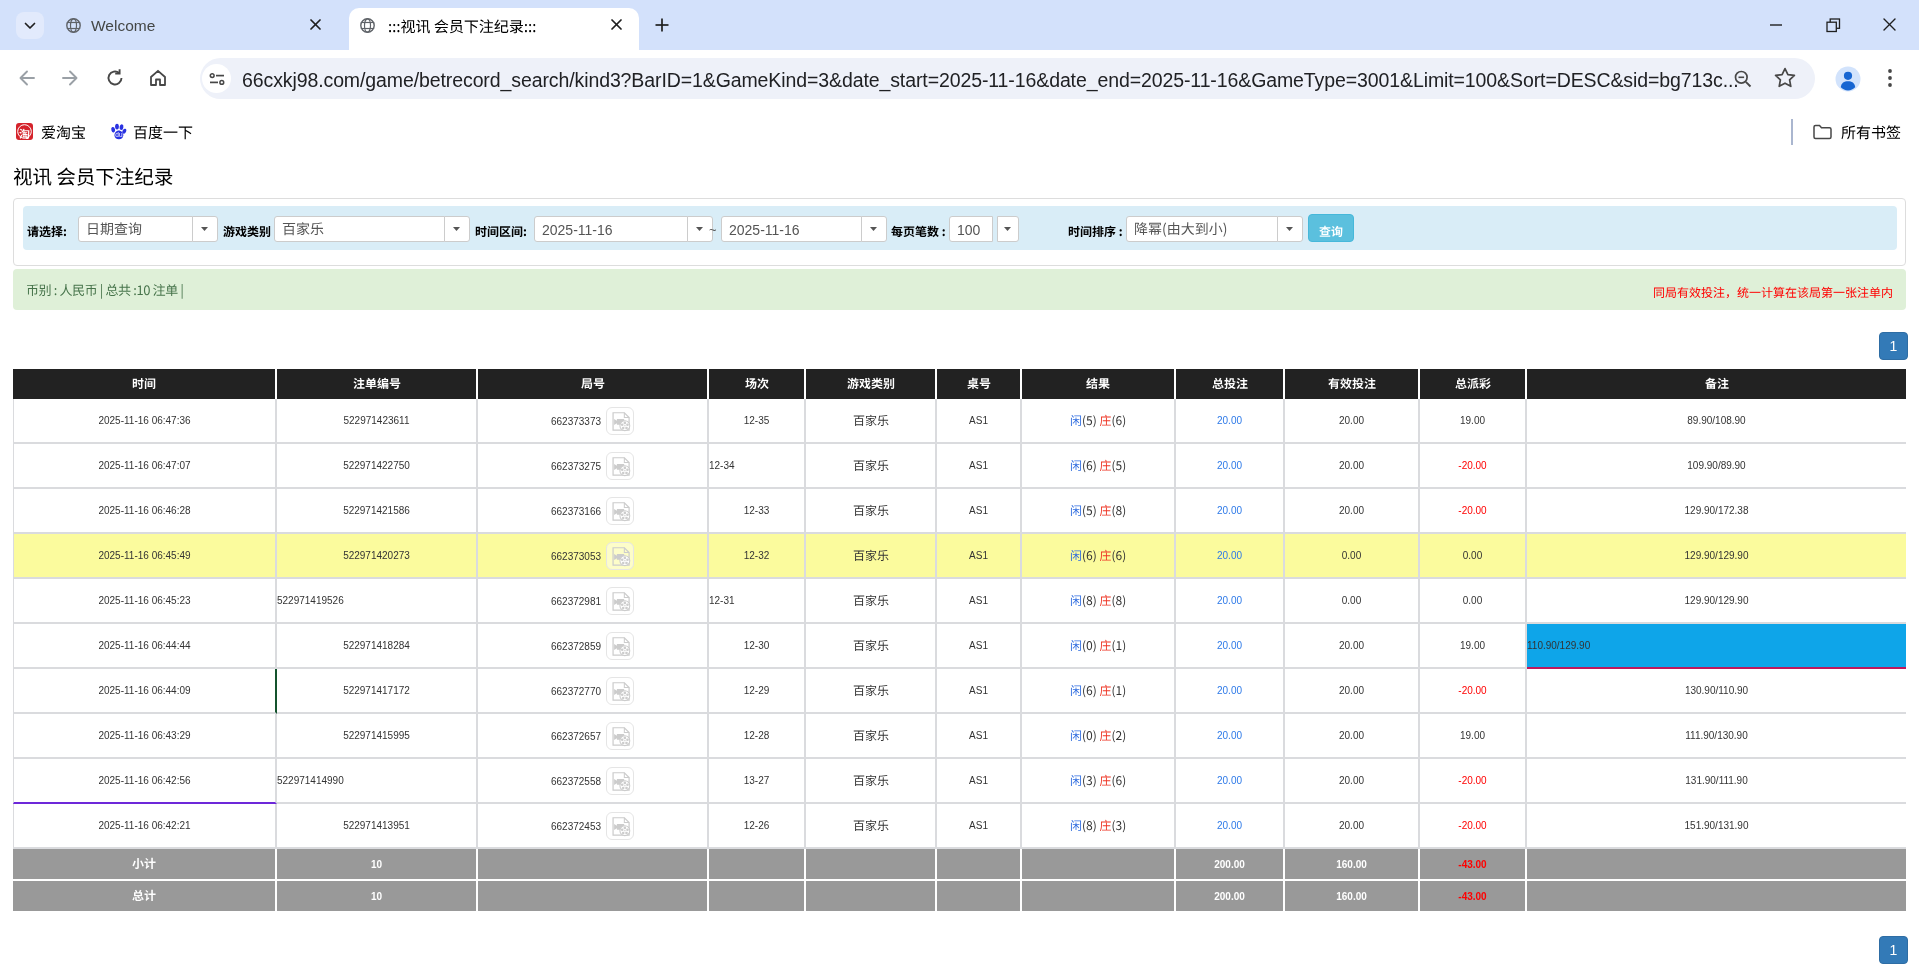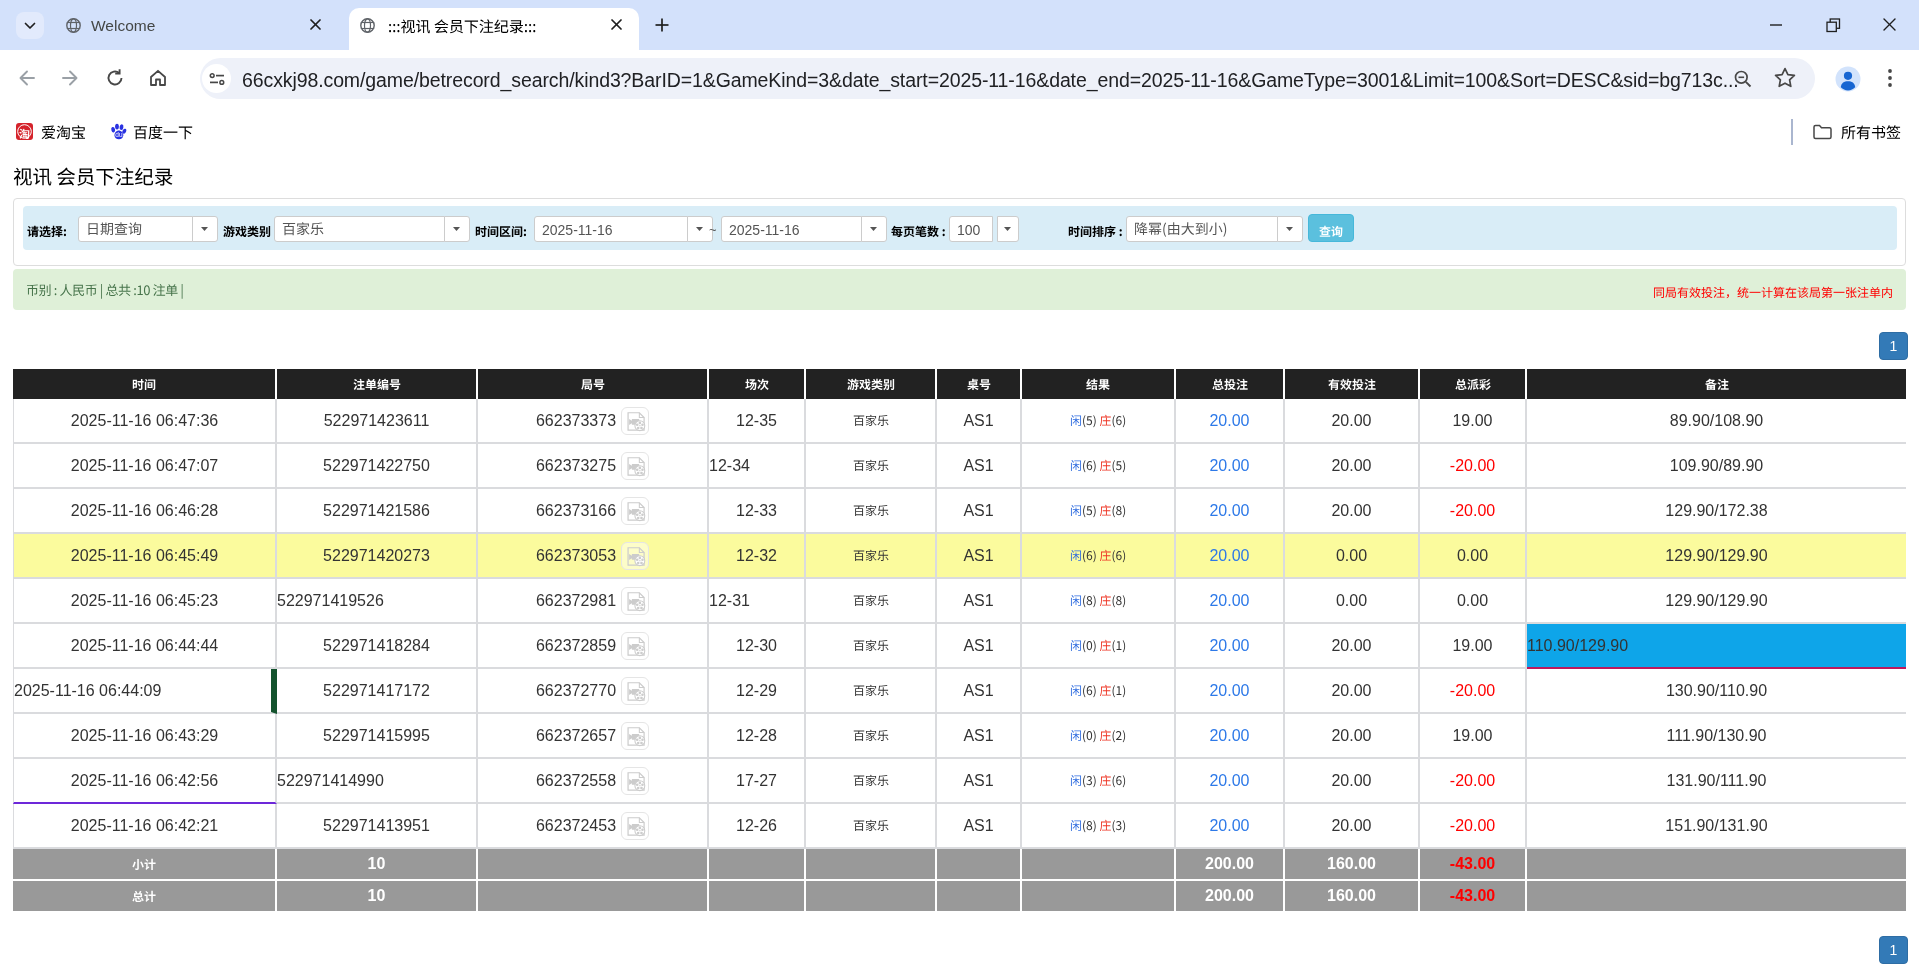--- a/index.html
+++ b/index.html
@@ -316,21 +316,21 @@
         <use href="#q66" x="13000" fill="#f00"></use>
         <use href="#q75" x="14000" fill="#f00"></use>
         <use href="#q16" x="15000" fill="#f00"></use>
         <use href="#q76" x="16000" fill="#f00"></use>
         <use href="#q7" x="17000" fill="#f00"></use>
         <use href="#q64" x="18000" fill="#f00"></use>
         <use href="#q77" x="19000" fill="#f00"></use>
       </g>
     </svg></div>
 <div class="ab" style="left:1879px;top:332px;width:29px;height:28px;background:#337ab7;border:1px solid #2e6da4;border-radius:4px;color:#fff;font-size:14px;text-align:center;line-height:26px">1</div>
-<table class="ab" style="left:13px;top:369px;width:1893px;border-collapse:separate;border-spacing:0;table-layout:fixed;font-size:16px;color:#333">
+<table class="ab" style="left:13px;top:369px;width:1893px;border-collapse:separate;border-spacing:0;table-layout:fixed;font-size:10px;color:#333">
     <colgroup>
       <col style="width:264px">
       <col style="width:201px">
       <col style="width:231px">
       <col style="width:97px">
       <col style="width:131px">
       <col style="width:85px">
       <col style="width:154px">
       <col style="width:109px">
       <col style="width:135px">
@@ -654,21 +654,21 @@
               <use href="#q62" x="3793" fill="#333"></use>
               <use href="#q52" x="4348" fill="#333"></use>
             </g>
           </svg></td>
         <td style="height:45px;background:#fff;border-right:2px solid #dadbde;border-bottom:2px solid #dadbde;text-align:center;vertical-align:middle"><span style="color:#2d79e8">20.00</span></td>
         <td style="height:45px;background:#fff;border-right:2px solid #dadbde;border-bottom:2px solid #dadbde;text-align:center;vertical-align:middle">20.00</td>
         <td style="height:45px;background:#fff;border-right:2px solid #dadbde;border-bottom:2px solid #dadbde;text-align:center;vertical-align:middle"><span style="color:#333">19.00</span></td>
         <td style="height:45px;background:#0ea5e9;border-bottom:2px solid #be185d;text-align:left;vertical-align:middle">110.90/129.90</td>
       </tr>
       <tr>
-        <td style="height:45px;background:#fff;border-right:6px solid #14532d;border-left:1px solid #dadbde;border-bottom:2px solid #dadbde;vertical-align:middle">2025-11-16 06:44:09</td>
+        <td style="height:45px;background:#fff;border-right:2px solid #14532d;border-left:1px solid #dadbde;border-bottom:2px solid #dadbde;text-align:center;vertical-align:middle">2025-11-16 06:44:09</td>
         <td style="height:45px;background:#fff;border-right:2px solid #dadbde;border-bottom:2px solid #dadbde;text-align:center;vertical-align:middle">522971417172</td>
         <td style="height:45px;background:#fff;border-right:2px solid #dadbde;border-bottom:2px solid #dadbde;text-align:center;vertical-align:middle"><span style="vertical-align:middle">662372770</span><span style="display:inline-block;position:relative;width:28px;height:28px;border:1px solid #e5e5e5;border-radius:6px;background:rgba(255,255,255,0.45);vertical-align:middle;margin-left:5px"><svg width="26" height="26" viewBox="0 0 30 30" style="position:absolute;left:0px;top:0px">
               <path d="M7 5.5 H20 L25.5 11 V25.5 H7 Z" fill="none" stroke="#ccc" stroke-width="1.4"></path>
               <path d="M20 5.5 V11 H25.5" fill="none" stroke="#ccc" stroke-width="1.2"></path>
               <path d="M8.2 12.6 L11.4 14.6 L11.4 12.8 L19.8 12.8 L19.8 19.4 L11.4 19.4 L11.4 17.6 L8.2 19.6 Z" fill="#ccc"></path>
               <circle cx="20.6" cy="20.4" r="5.7" fill="#fff" stroke="#ccc" stroke-width="1.2"></circle>
               <circle cx="20.6" cy="17.2" r="1.5" fill="#ccc"></circle>
               <circle cx="17.55" cy="19.4" r="1.5" fill="#ccc"></circle>
               <circle cx="18.7" cy="23" r="1.5" fill="#ccc"></circle>
               <circle cx="22.5" cy="23" r="1.5" fill="#ccc"></circle>
@@ -750,21 +750,21 @@
               <path d="M20 5.5 V11 H25.5" fill="none" stroke="#ccc" stroke-width="1.2"></path>
               <path d="M8.2 12.6 L11.4 14.6 L11.4 12.8 L19.8 12.8 L19.8 19.4 L11.4 19.4 L11.4 17.6 L8.2 19.6 Z" fill="#ccc"></path>
               <circle cx="20.6" cy="20.4" r="5.7" fill="#fff" stroke="#ccc" stroke-width="1.2"></circle>
               <circle cx="20.6" cy="17.2" r="1.5" fill="#ccc"></circle>
               <circle cx="17.55" cy="19.4" r="1.5" fill="#ccc"></circle>
               <circle cx="18.7" cy="23" r="1.5" fill="#ccc"></circle>
               <circle cx="22.5" cy="23" r="1.5" fill="#ccc"></circle>
               <circle cx="23.65" cy="19.4" r="1.5" fill="#ccc"></circle>
               <rect x="19.6" y="20" width="2" height="1" fill="#ccc"></rect>
             </svg></span></td>
-        <td style="height:45px;background:#fff;border-right:2px solid #dadbde;border-bottom:2px solid #dadbde;text-align:center;vertical-align:middle">17-27</td>
+        <td style="height:45px;background:#fff;border-right:2px solid #dadbde;border-bottom:2px solid #dadbde;text-align:center;vertical-align:middle">13-27</td>
         <td style="height:45px;background:#fff;border-right:2px solid #dadbde;border-bottom:2px solid #dadbde;text-align:center;vertical-align:middle"><svg class="z" style="width:36px;height:14px" viewBox="0 0 36 14">
             <g transform="translate(0,11) scale(0.0120,-0.0120)">
               <use href="#q14" x="0" fill="#333"></use>
               <use href="#q33" x="1000" fill="#333"></use>
               <use href="#q34" x="2000" fill="#333"></use>
             </g>
           </svg></td>
         <td style="height:45px;background:#fff;border-right:2px solid #dadbde;border-bottom:2px solid #dadbde;text-align:center;vertical-align:middle">AS1</td>
         <td style="height:45px;background:#fff;border-right:2px solid #dadbde;border-bottom:2px solid #dadbde;text-align:center;vertical-align:middle"><svg class="z" style="width:57px;height:14px" viewBox="0 0 57 14">
             <g transform="translate(0,11) scale(0.0120,-0.0120)">

